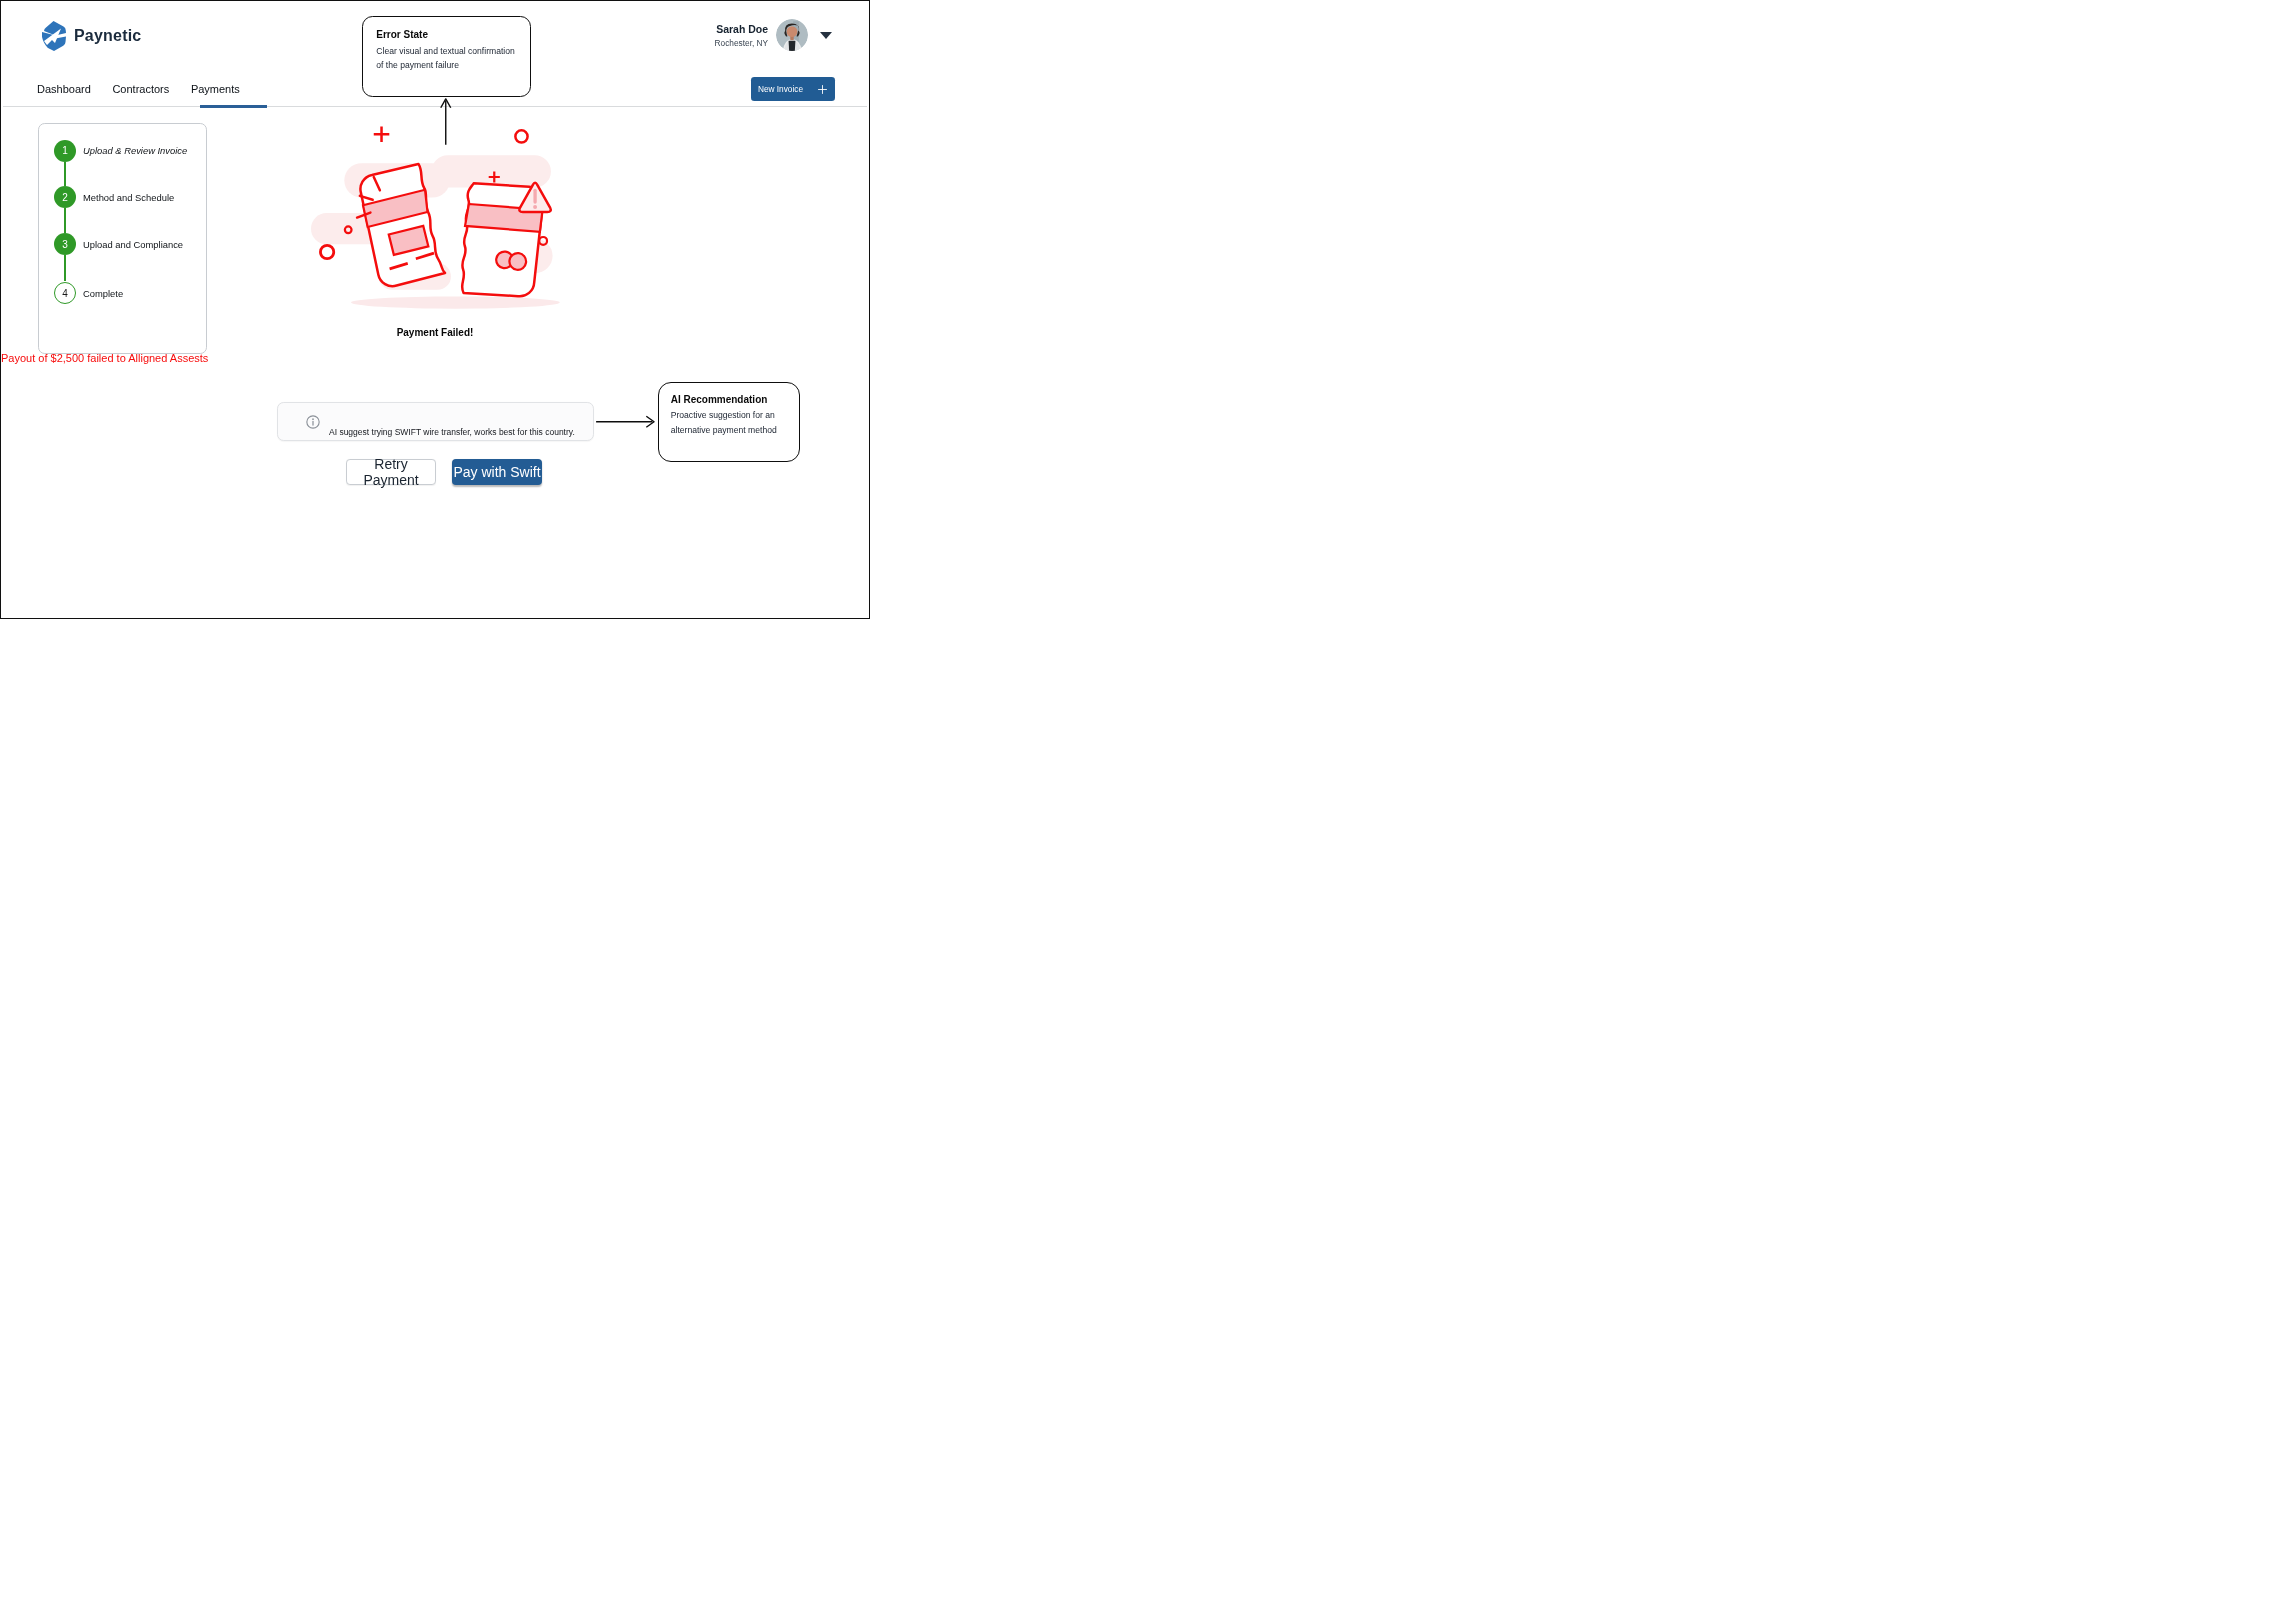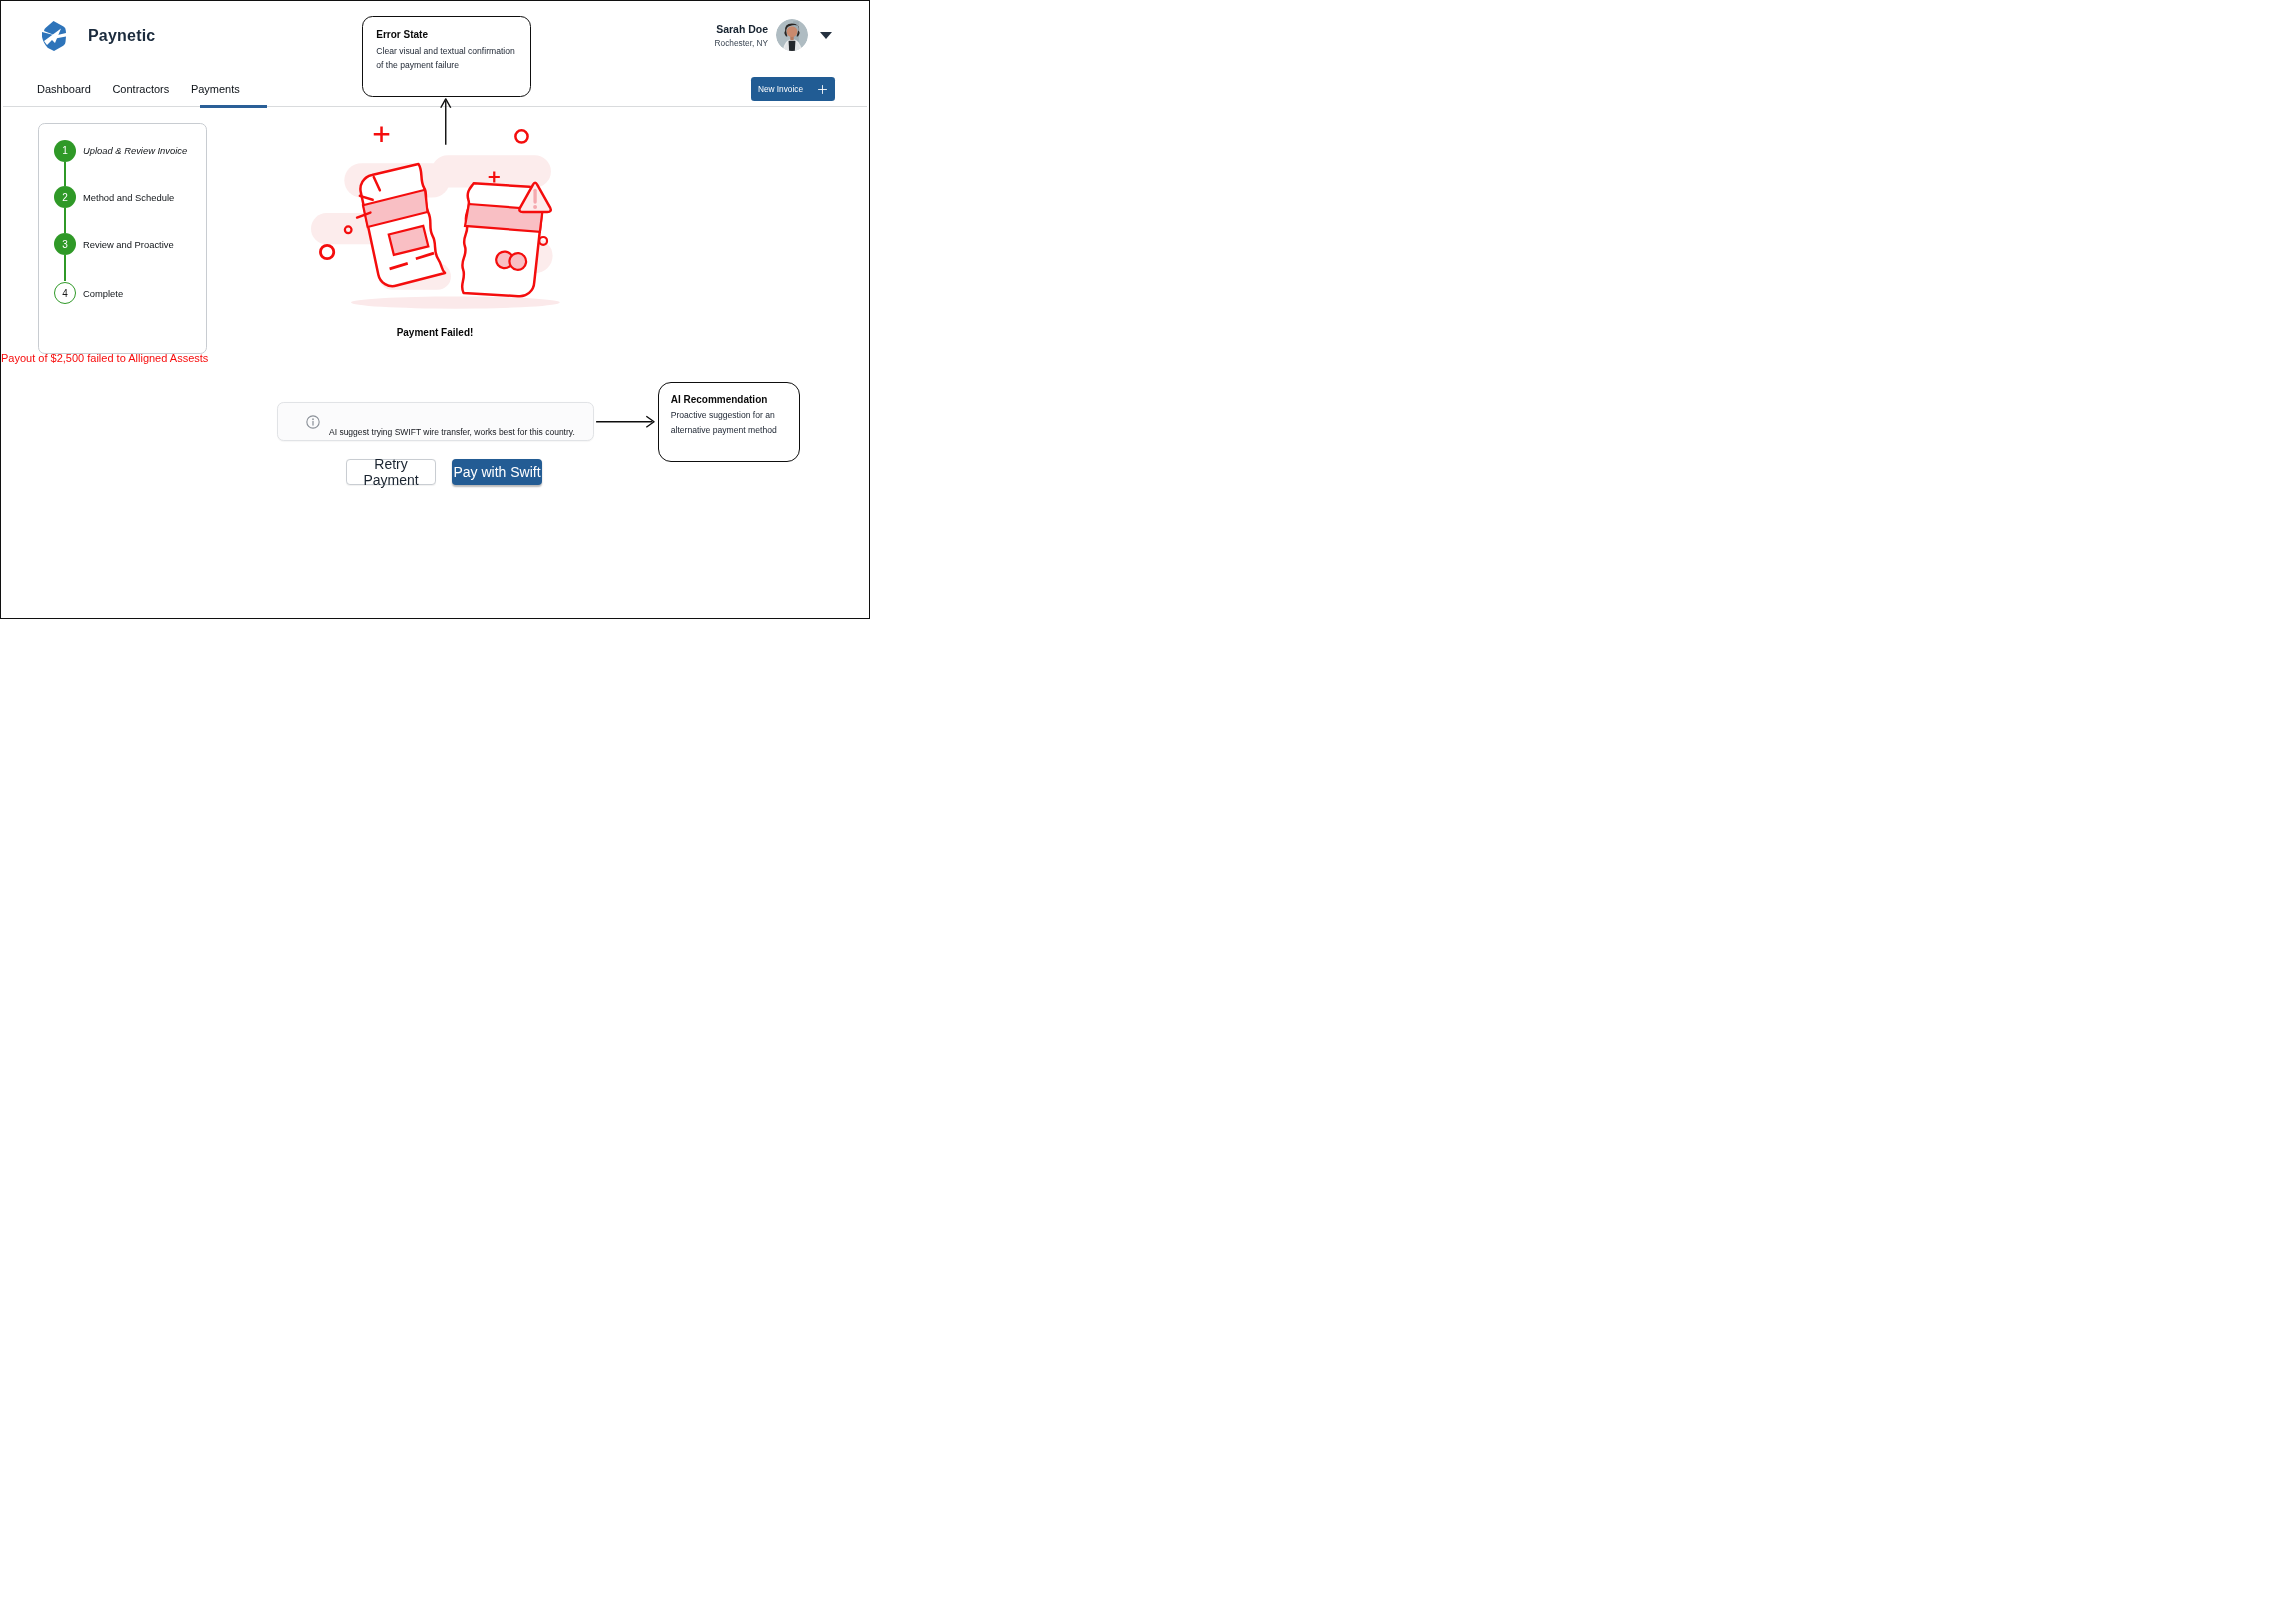--- a/index.html
+++ b/index.html
@@ -4,21 +4,21 @@
 <style>
   * { margin:0; padding:0; box-sizing:border-box; }
   html,body { background:#ffffff; }
   body { font-family:"Liberation Sans", sans-serif; color:#111; }
   .page {
     position:relative; width:870px; height:619px;
     border:1.7px solid #101010; background:#fff; overflow:hidden;
   }
 
   
-  .logo { position:absolute; left:36px; top:19px; display:flex; align-items:center; gap:19px; }
+  .logo { position:absolute; left:36px; top:19px; display:flex; align-items:center; gap:5px; }
   .logo svg { width:32px; height:32px; display:block; }
   .brand-text { font-size:16px; font-weight:700; color:#1B2B3D; letter-spacing:0.2px; }
 
   .user-block { position:absolute; right:37px; top:18.3px; display:flex; align-items:center; gap:8.3px; }
   .user-meta { text-align:right; }
   .user-name { font-size:10.5px; font-weight:700; color:#16222F; }
   .user-loc { font-size:8.3px; color:#3A4552; margin-top:3.3px; }
   .avatar { width:32px; height:32px; border-radius:50%; overflow:hidden; flex:0 0 auto; }
   .avatar svg { width:100%; height:100%; display:block; }
   .caret { width:0; height:0; border-left:6.1px solid transparent; border-right:6.1px solid transparent;
@@ -140,21 +140,21 @@
     <div class="step-conn" style="top:84px; height:25px;"></div>
     <div class="step-conn" style="top:131px; height:26px;"></div>
 
     <div class="step-circle done" style="top:15.5px;">1</div>
     <div class="step-label" style="top:15.5px;font-style:italic;">Upload &amp; Review Invoice</div>
 
     <div class="step-circle done" style="top:62px;">2</div>
     <div class="step-label" style="top:62px;">Method and Schedule</div>
 
     <div class="step-circle done" style="top:109px;">3</div>
-    <div class="step-label" style="top:109px;">Review and Proactive</div>
+    <div class="step-label" style="top:109px;">Upload and Compliance</div>
 
     <div class="step-circle todo" style="top:158px;">4</div>
     <div class="step-label" style="top:158px;">Complete</div>
   </div>
 
   <div class="callout callout-error">
     <h3>Error State</h3>
     <p>Clear visual and textual confirmation of the payment failure</p>
   </div>
   <svg class="arrow-svg arrow-up" width="15.5" height="51" viewBox="0 0 28 92">

